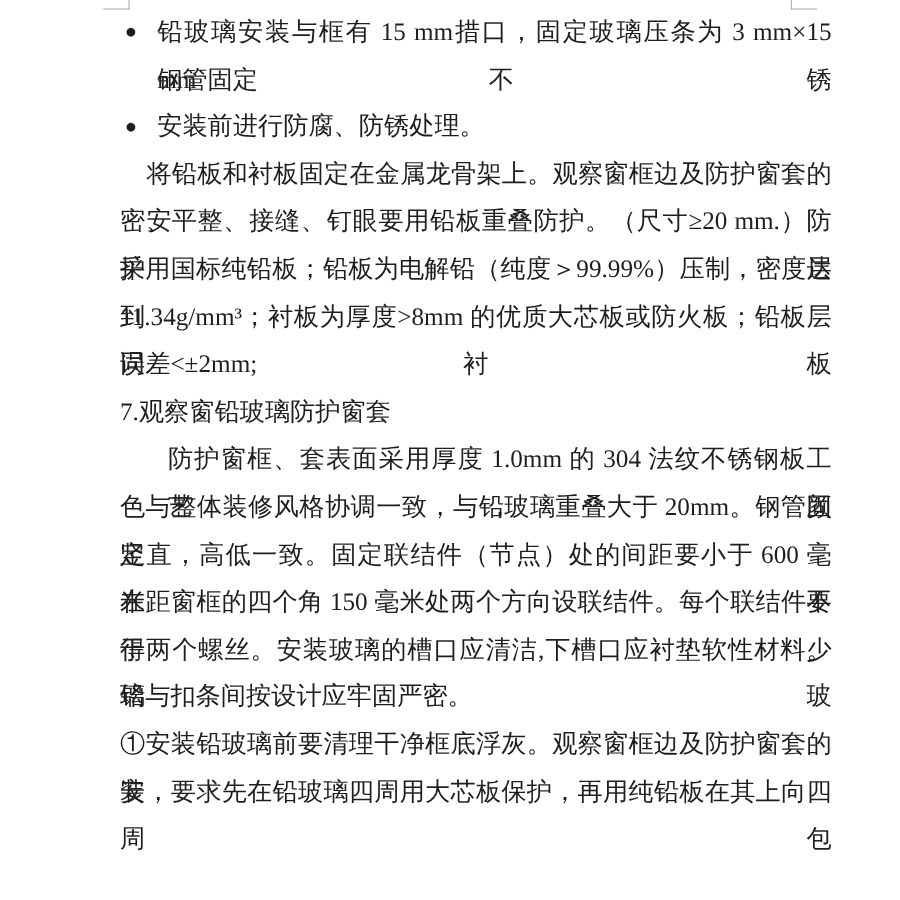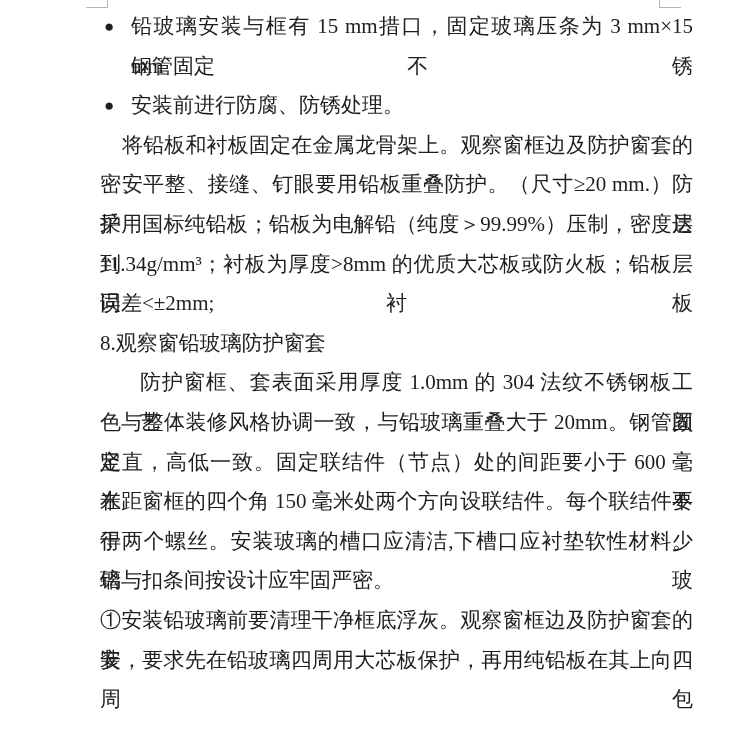--- a/index.html
+++ b/index.html
@@ -52,21 +52,21 @@
   <div class="crop crop-right"></div>
   <div class="doc">
       <div class="line fill bullet-line"><span class="marker">●</span><span>铅玻璃安装与框有 15 mm措口，固定玻璃压条为 3 mm×15 mm不锈</span></div>
       <div class="line hang"><span>钢管固定</span></div>
       <div class="line bullet-line"><span class="marker">●</span><span>安装前进行防腐、防锈处理。</span></div>
       <div class="line fill" style="padding-left: 22px;"><span>将铅板和衬板固定在金属龙骨架上。观察窗框边及防护窗套的安</span></div>
       <div class="line fill"><span>密、平整、接缝、钉眼要用铅板重叠防护。（尺寸≥20 mm.）防护层</span></div>
       <div class="line fill"><span>采用国标纯铅板；铅板为电解铅（纯度＞99.99%）压制，密度达到</span></div>
       <div class="line fill"><span>11.34g/mm³；衬板为厚度&gt;8mm 的优质大芯板或防火板；铅板层同衬板</span></div>
       <div class="line"><span>误差&lt;±2mm;</span></div>
-      <div class="line"><span>8.观察窗铅玻璃防护窗套</span></div>
+      <div class="line"><span>7.观察窗铅玻璃防护窗套</span></div>
       <div class="line fill" style="padding-left: 40px;"><span>防护窗框、套表面采用厚度 1.0mm 的 304 法纹不锈钢板工艺，颜</span></div>
       <div class="line fill"><span>色与整体装修风格协调一致，与铅玻璃重叠大于 20mm。钢管固定</span></div>
       <div class="line fill"><span>竖直，高低一致。固定联结件（节点）处的间距要小于 600 毫米。要</span></div>
       <div class="line fill"><span>在距窗框的四个角 150 毫米处两个方向设联结件。每个联结件不得少</span></div>
       <div class="line fill"><span>于两个螺丝。安装玻璃的槽口应清洁,下槽口应衬垫软性材料。铅玻</span></div>
       <div class="line"><span>璃与扣条间按设计应牢固严密。</span></div>
       <div class="line fill"><span>①安装铅玻璃前要清理干净框底浮灰。观察窗框边及防护窗套的安</span></div>
       <div class="line fill"><span>装，要求先在铅玻璃四周用大芯板保护，再用纯铅板在其上向四周包</span></div>
     </div>
 </div>

